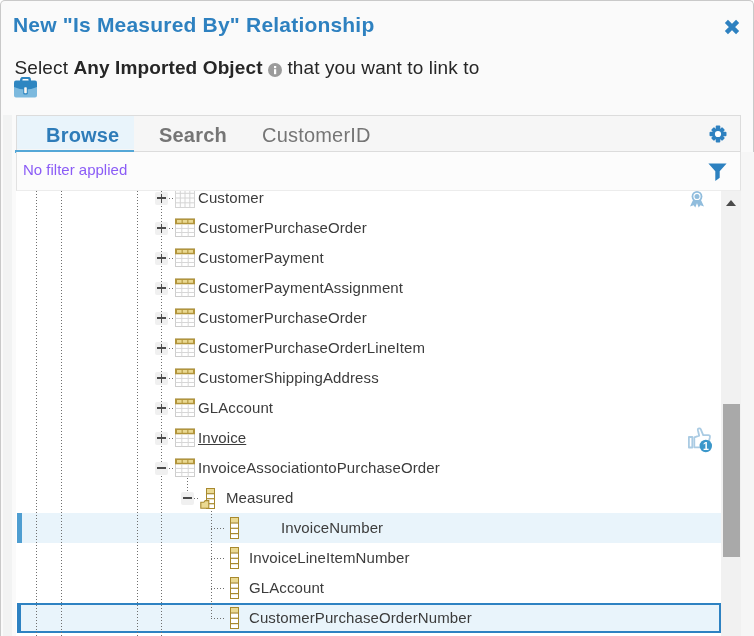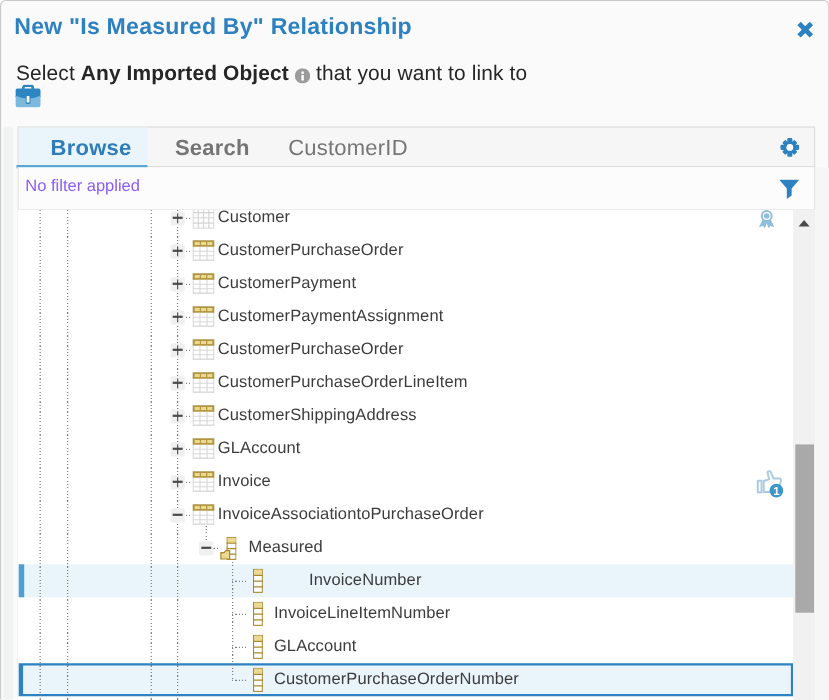--- a/index.html
+++ b/index.html
@@ -280,21 +280,21 @@
           <rect x="2" y="2" width="4.6" height="2.8" fill="#ead992"></rect>
           <rect x="7.7" y="2" width="4.6" height="2.8" fill="#ead992"></rect>
           <rect x="13.4" y="2" width="4.6" height="2.8" fill="#ead992"></rect>
           <g stroke="#d7d7d7" stroke-width="1">
             <line x1="6.8" y1="6.3" x2="6.8" y2="18.5"></line>
             <line x1="13.2" y1="6.3" x2="13.2" y2="18.5"></line>
             <line x1="0.5" y1="10.4" x2="19.5" y2="10.4"></line>
             <line x1="0.5" y1="14.5" x2="19.5" y2="14.5"></line>
           </g>
         </svg>
-    <div class="rowtxt" style="left:182px; top:238px;">Invoice</div>
+    <div class="rowtxt" style="left:182px; top:238px;text-decoration:underline;">Invoice</div>
     <div class="exp" style="left:139px; top:270.5px;">
           <span class="h"></span>
         </div>
     <div class="hguide" style="left:153px; top:277px; width:6px;"></div>
     <svg class="abs" style="left:159px; top:267px;" width="20" height="20" viewBox="0 0 20 20">
           <rect x="0.5" y="1" width="19" height="17.5" fill="#fff" stroke="#cdcdcd"></rect>
           <rect x="0" y="0.5" width="20" height="5.8" fill="#b2953c"></rect>
           <rect x="2" y="2" width="4.6" height="2.8" fill="#ead992"></rect>
           <rect x="7.7" y="2" width="4.6" height="2.8" fill="#ead992"></rect>
           <rect x="13.4" y="2" width="4.6" height="2.8" fill="#ead992"></rect>

